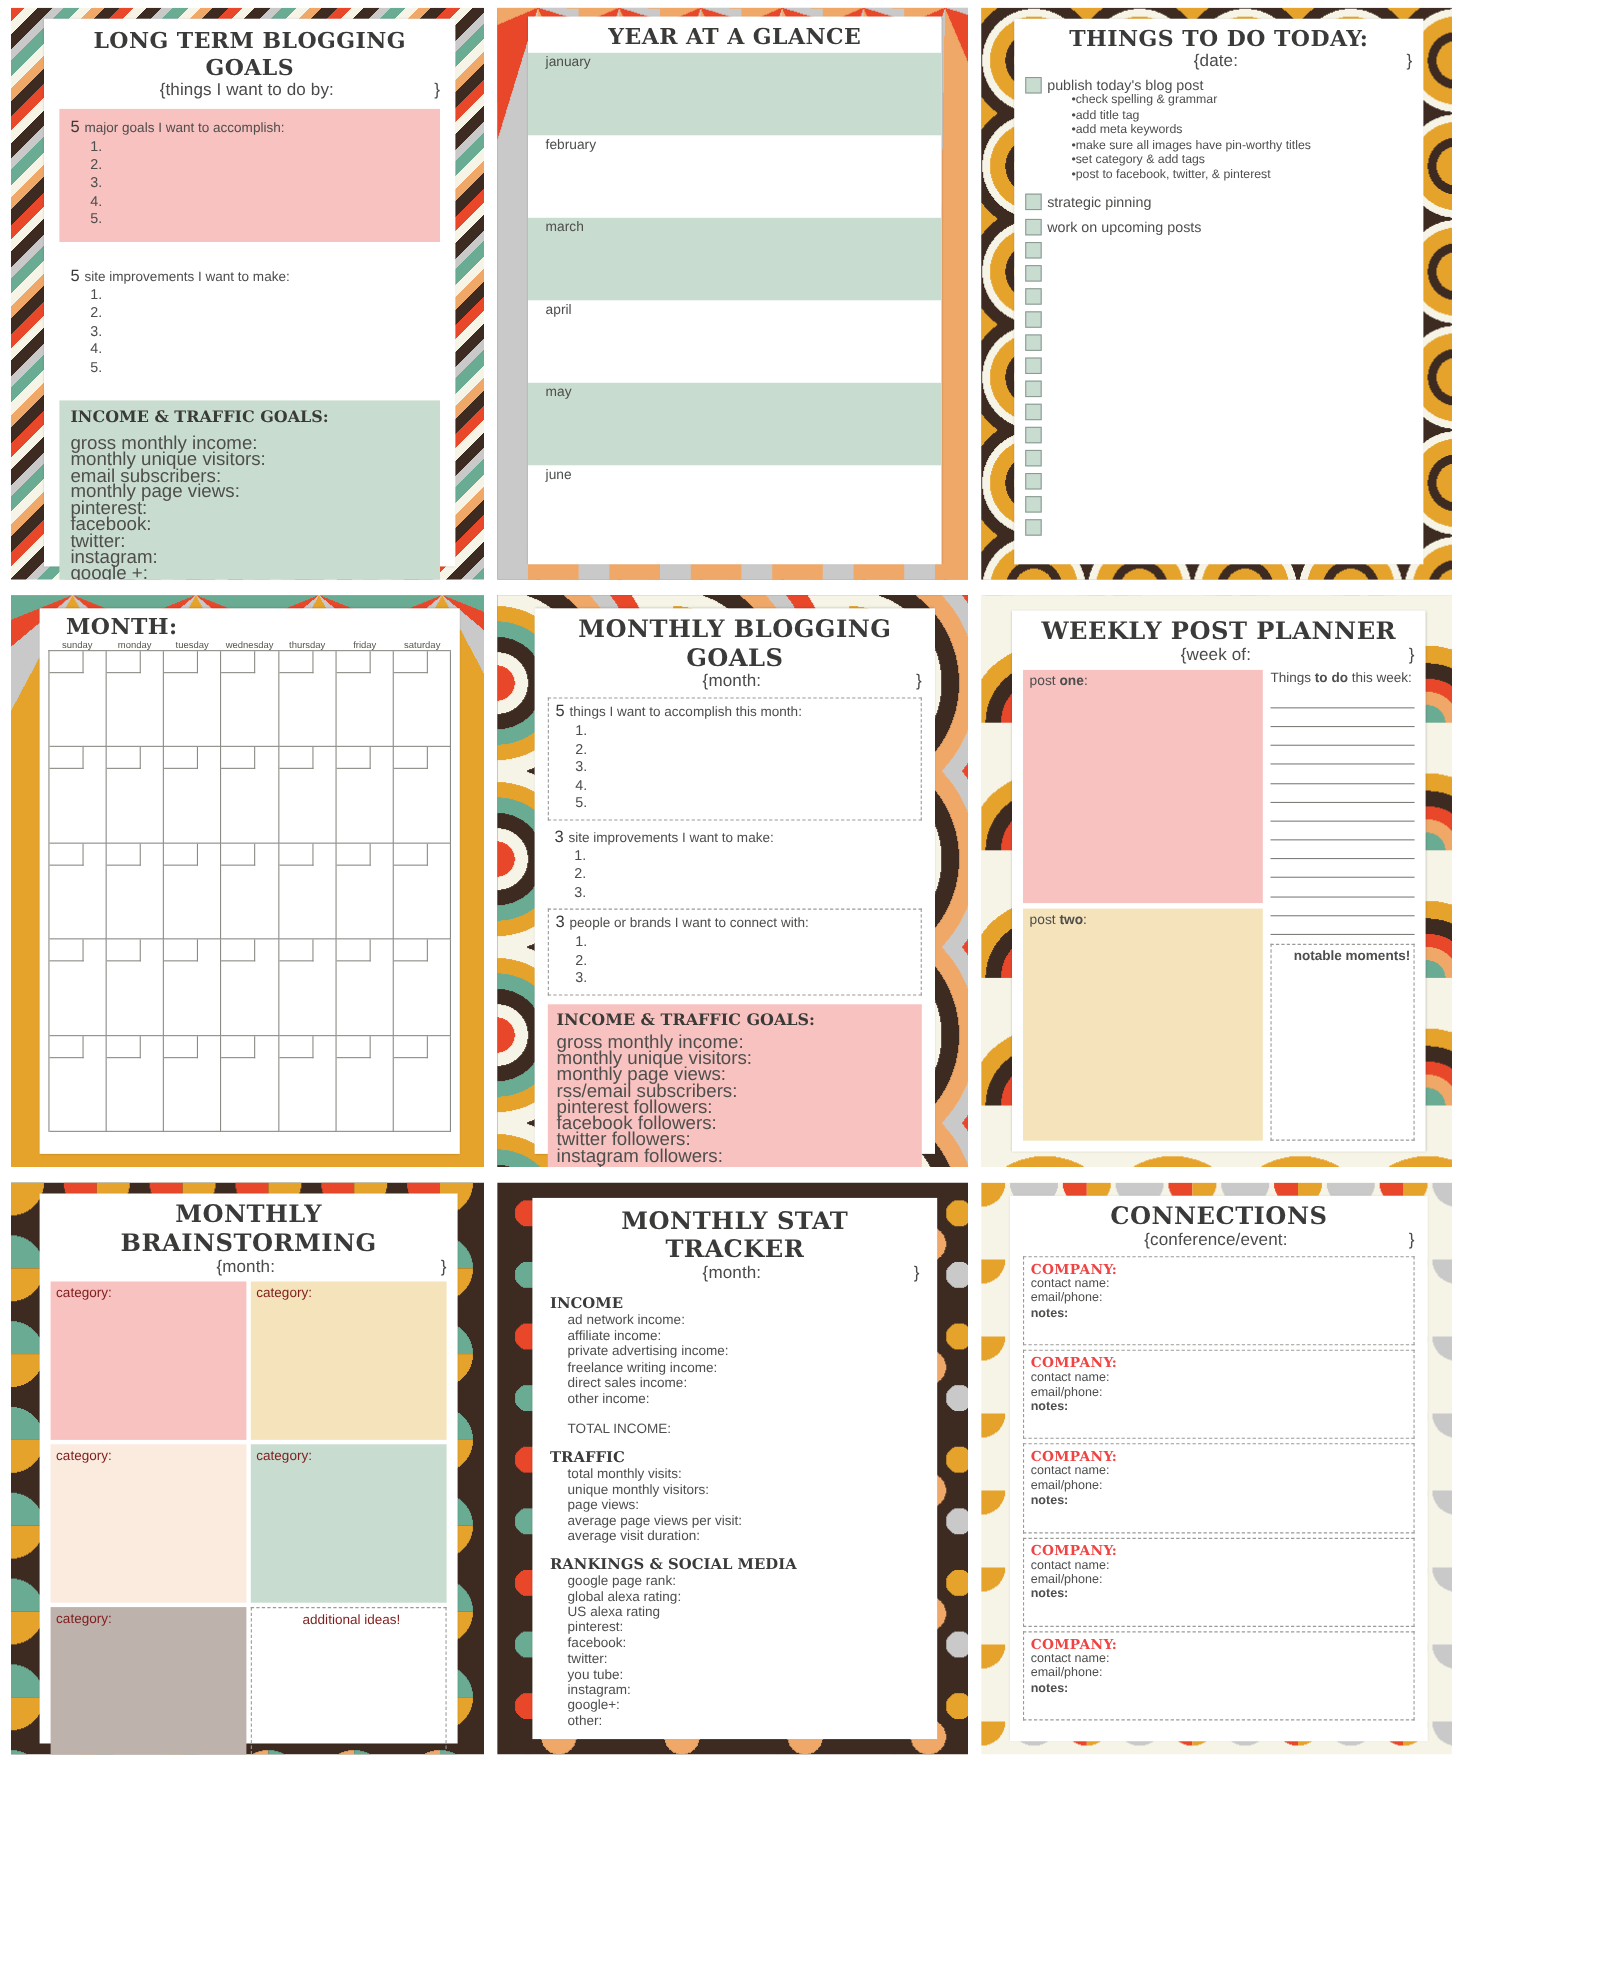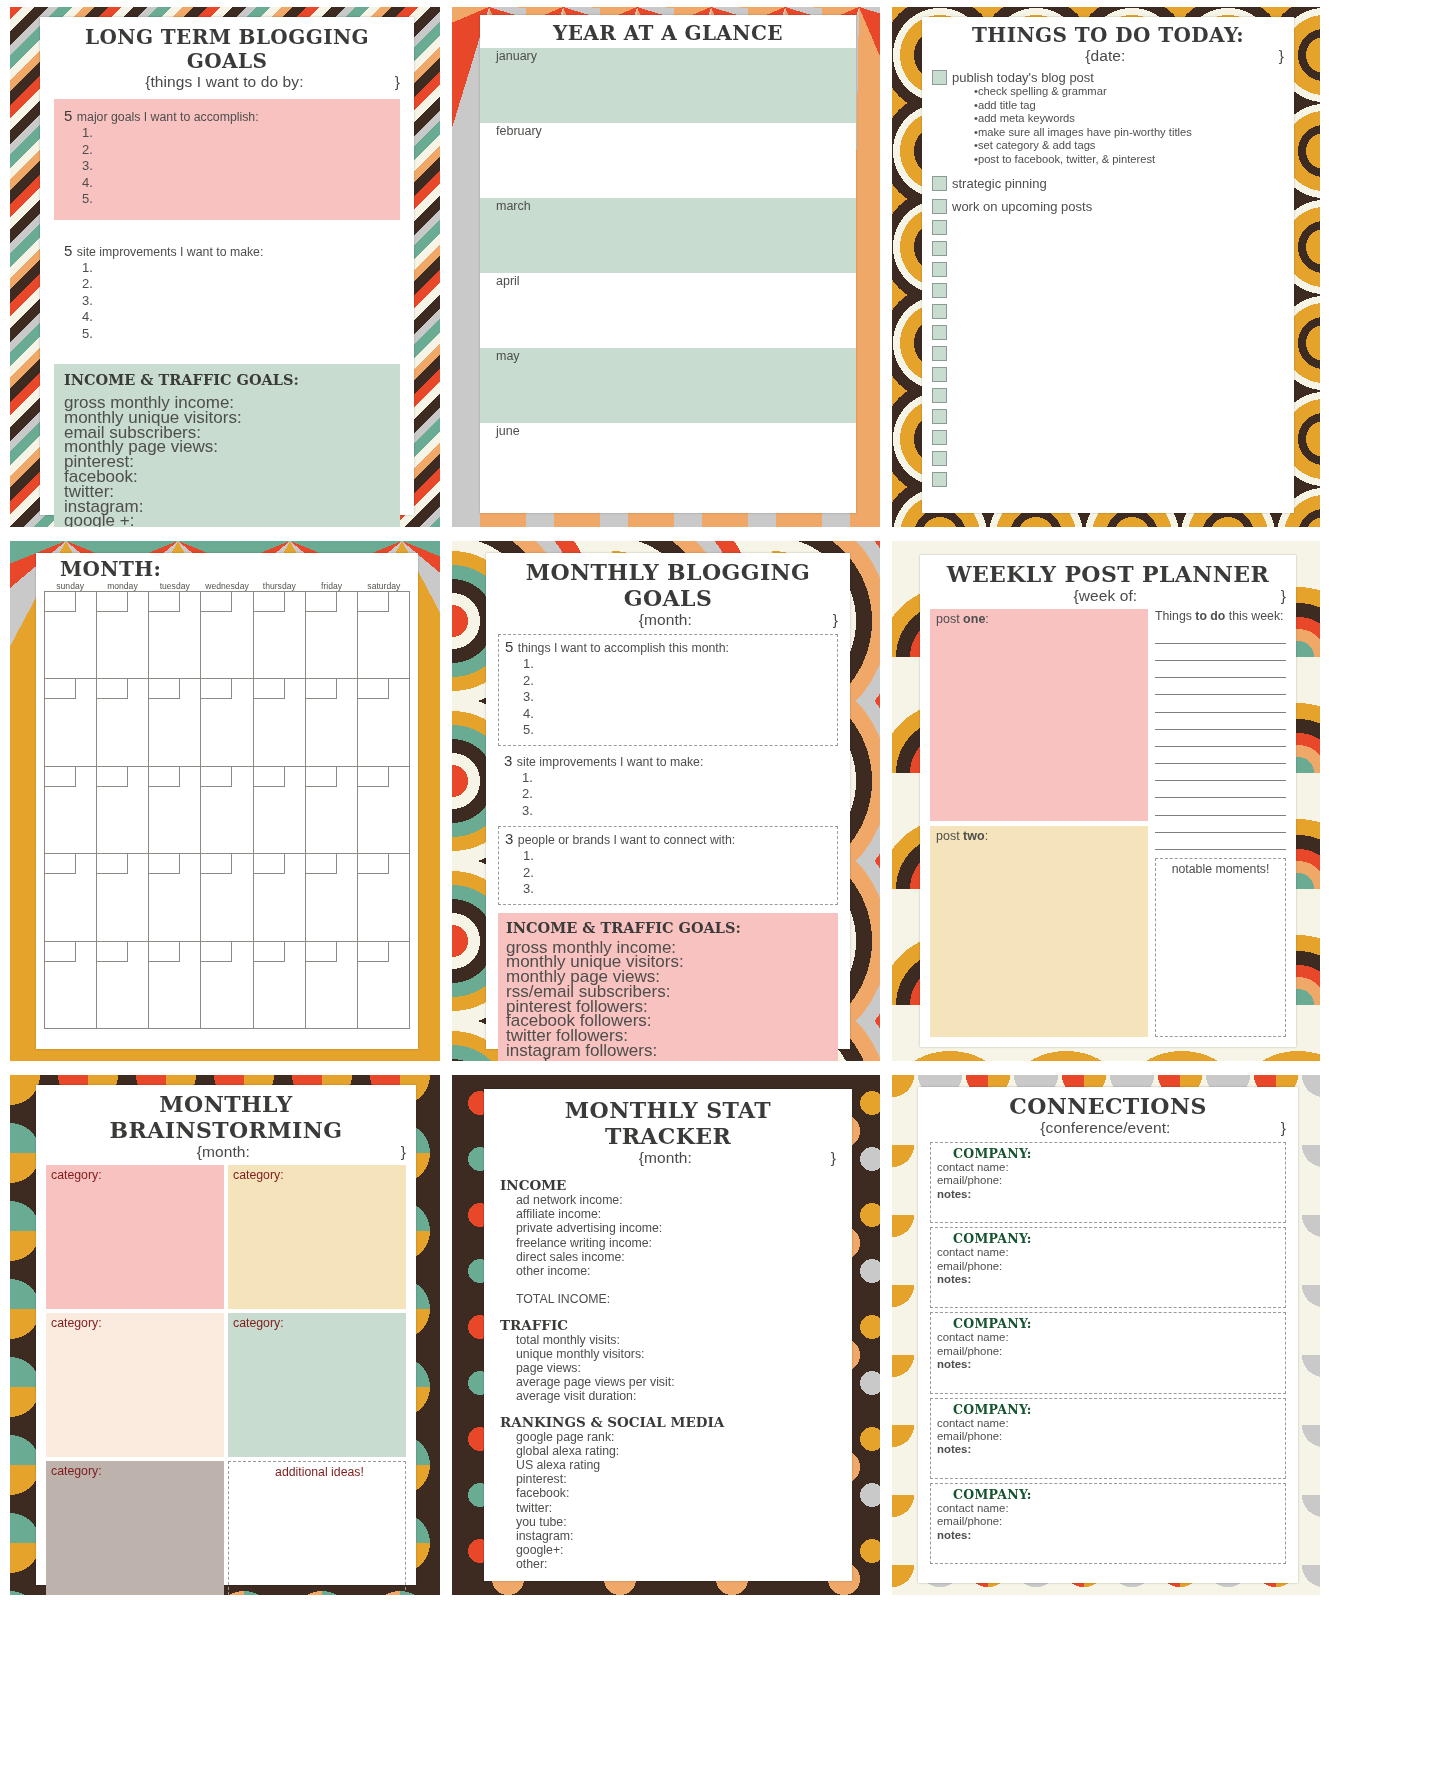--- a/index.html
+++ b/index.html
@@ -177,21 +177,21 @@
   .catlabel { font-size: 12.3px; color: #7f1d1d; padding: 3px 0 0 5px; }
 
   
   .p8 .sheet { left: 32px; top: 14px; right: 28px; bottom: 14px; padding: 8px 16px; }
   .stat-head { font-family: "DejaVu Serif", serif; font-weight: bold; font-size: 13.5px; color: #3a3a38; }
   .stat-item { font-size: 12.3px; color: #4e4e4c; line-height: 14.2px; padding-left: 16px; }
 
   
   .p9 .sheet { left: 26px; top: 12px; right: 22px; bottom: 12px; padding: 6px 12px; }
   .company-box { border: 1px dashed #9a9a96; padding: 3px 6px; margin-bottom: 4px; }
-  .company-name { font-family: "DejaVu Serif", serif; font-weight: bold; font-size: 12.5px; color: #14532d; letter-spacing: .3px; margin-left: 16px; }
+  .company-name { font-family: "DejaVu Serif", serif; font-weight: bold; font-size: 12.5px; color: #ef4444; letter-spacing: .3px; }
   .company-field { font-size: 11.4px; color: #4e4e4c; line-height: 13.4px; }
   .company-field b { font-weight: bold; }
 </style>
 </head>
 <body>
 
 <div class="grid">
 
   <div class="page p1">
     <div class="frame pat-diag-stripe"></div>
@@ -501,21 +501,21 @@
               <div class="rule"></div>
               <div class="rule"></div>
               <div class="rule"></div>
               <div class="rule"></div>
               <div class="rule"></div>
               <div class="rule"></div>
               <div class="rule"></div>
               <div class="rule"></div>
             </div>
           <div class="dashed" style="flex:1;margin-top:8px;padding:3px;">
-            <div class="bodytxt" style="text-align:center;">notable moments!</div>
+            <div class="bodytxt" style="text-align:right;font-weight:bold;">notable moments!</div>
           </div>
         </div>
       </div>
     </div>
   </div>
 
   <div class="page p7">
     <div class="frame pat-petal"></div>
     <div class="sheet">
       <div class="title t-md">MONTHLY BRAINSTORMING</div>

